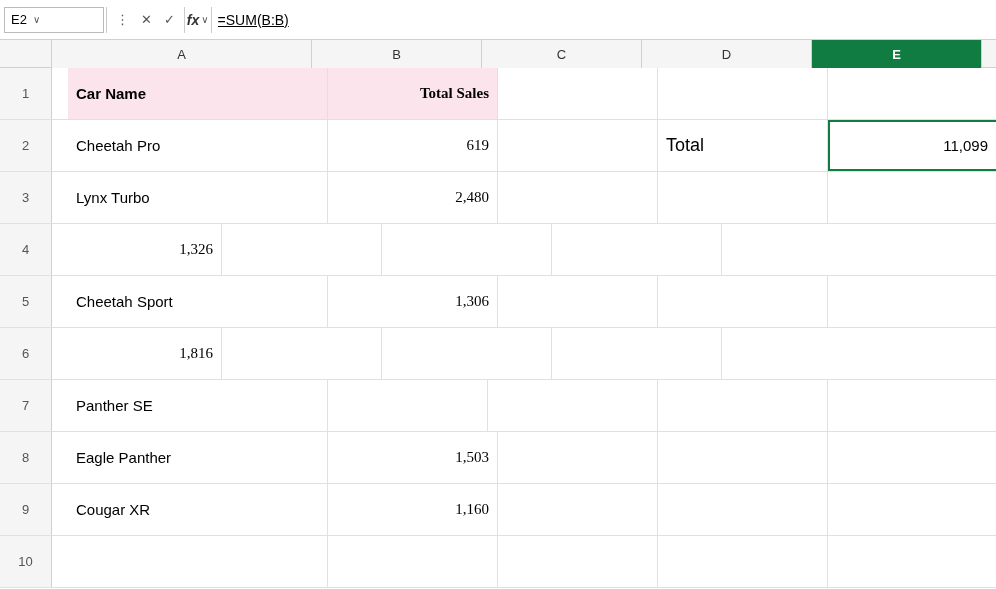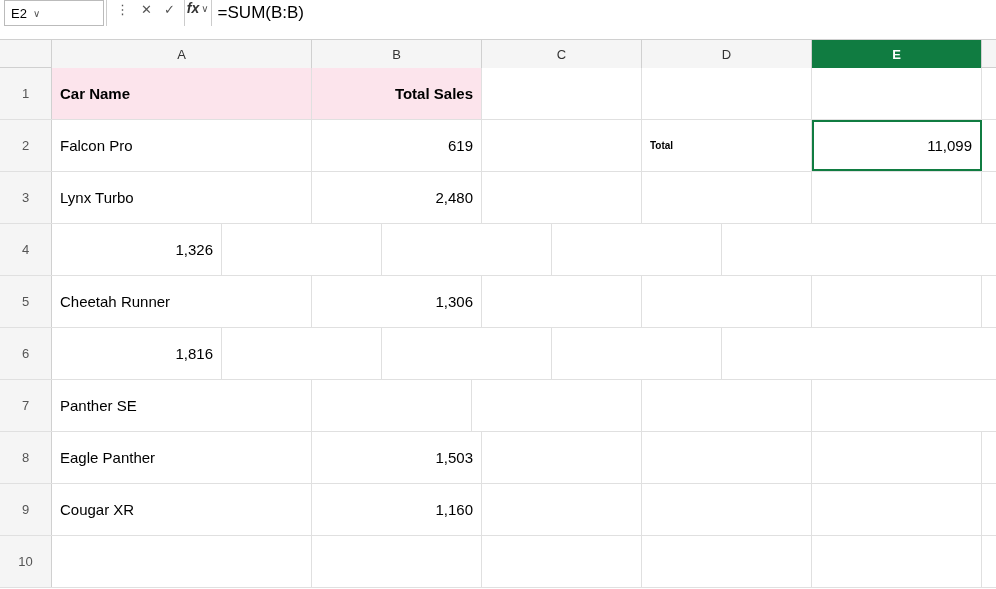--- a/index.html
+++ b/index.html
@@ -8,21 +8,21 @@
       font-size: 14px;
       background: #fff;
       width: 996px;
       height: 589px;
       overflow: hidden;
     }
 
     
     .formula-bar {
       display: flex;
-      align-items: flex-start;
+      align-items: center;
       height: 40px;
       border-bottom: 1px solid #d0d0d0;
       background: #fff;
       padding: 0 4px;
       gap: 0;
     }
     .cell-ref-box {
       width: 100px;
       height: 26px;
       border: 1px solid #bbb;
@@ -70,22 +70,23 @@
       font-size: 10px;
       color: #555;
       font-style: normal;
       font-weight: normal;
     }
     .formula-input {
       flex: 1;
       height: 26px;
       border: none;
       outline: none;
-      font-size: 17px;
+      font-size: 14px;
       padding: 0 4px;
+      text-decoration: underline;
     }
 
     
     .spreadsheet {
       display: flex;
       flex-direction: column;
       height: calc(589px - 40px);
     }
 
     
@@ -148,41 +149,41 @@
     }
     .cell {
       display: flex;
       align-items: center;
       border-right: 1px solid #e0e0e0;
       padding: 0 8px;
       font-size: 15px;
       color: #000;
       overflow: hidden;
     }
-    .cell-a { width: 260px; min-width: 260px; }
-    .cell-b { width: 170px; min-width: 170px; justify-content: flex-end; }
+    .cell-a { width: 260px; min-width: 260px; margin-left: 16px; }
+    .cell-b { width: 170px; min-width: 170px; justify-content: flex-end; font-family: Liberation Serif, serif; }
     .cell-c { width: 160px; min-width: 160px; }
     .cell-d { width: 170px; min-width: 170px; }
     .cell-e {
       width: 170px; min-width: 170px;
       justify-content: flex-end;
       padding-left: 16px;
     }
     .cell.header-cell {
       background: #fce4ec;
       font-weight: bold;
       font-size: 15px;
     }
     .cell.active-cell {
       border: 2px solid #107c41;
       background: #fff;
     }
     .cell-d.total-label {
-      font-weight: bold;
-      font-size: 10px;
+      font-weight: normal;
+      font-size: 18px;
     }
   </style>
 </head>
 <body>
 
 <div class="formula-bar">
   <div class="cell-ref-box">
     <span class="cell-ref-text">E2</span>
     <span class="cell-ref-chevron">∨</span>
   </div>
@@ -218,21 +219,21 @@
       <div class="row-number">1</div>
       <div class="cell cell-a header-cell">Car Name</div>
       <div class="cell cell-b header-cell">Total Sales</div>
       <div class="cell cell-c"></div>
       <div class="cell cell-d"></div>
       <div class="cell cell-e"></div>
     </div>
 
     <div class="row">
       <div class="row-number">2</div>
-      <div class="cell cell-a">Falcon Pro</div>
+      <div class="cell cell-a">Cheetah Pro</div>
       <div class="cell cell-b">619</div>
       <div class="cell cell-c"></div>
       <div class="cell cell-d total-label">Total</div>
       <div class="cell cell-e active-cell">11,099</div>
     </div>
 
     <div class="row">
       <div class="row-number">3</div>
       <div class="cell cell-a">Lynx Turbo</div>
       <div class="cell cell-b">2,480</div>
@@ -244,21 +245,21 @@
     <div class="row">
       <div class="row-number">4</div>
       <div class="cell cell-b">1,326</div>
       <div class="cell cell-c"></div>
       <div class="cell cell-d"></div>
       <div class="cell cell-e"></div>
     </div>
 
     <div class="row">
       <div class="row-number">5</div>
-      <div class="cell cell-a">Cheetah Runner</div>
+      <div class="cell cell-a">Cheetah Sport</div>
       <div class="cell cell-b">1,306</div>
       <div class="cell cell-c"></div>
       <div class="cell cell-d"></div>
       <div class="cell cell-e"></div>
     </div>
 
     <div class="row">
       <div class="row-number">6</div>
       <div class="cell cell-b">1,816</div>
       <div class="cell cell-c"></div>

